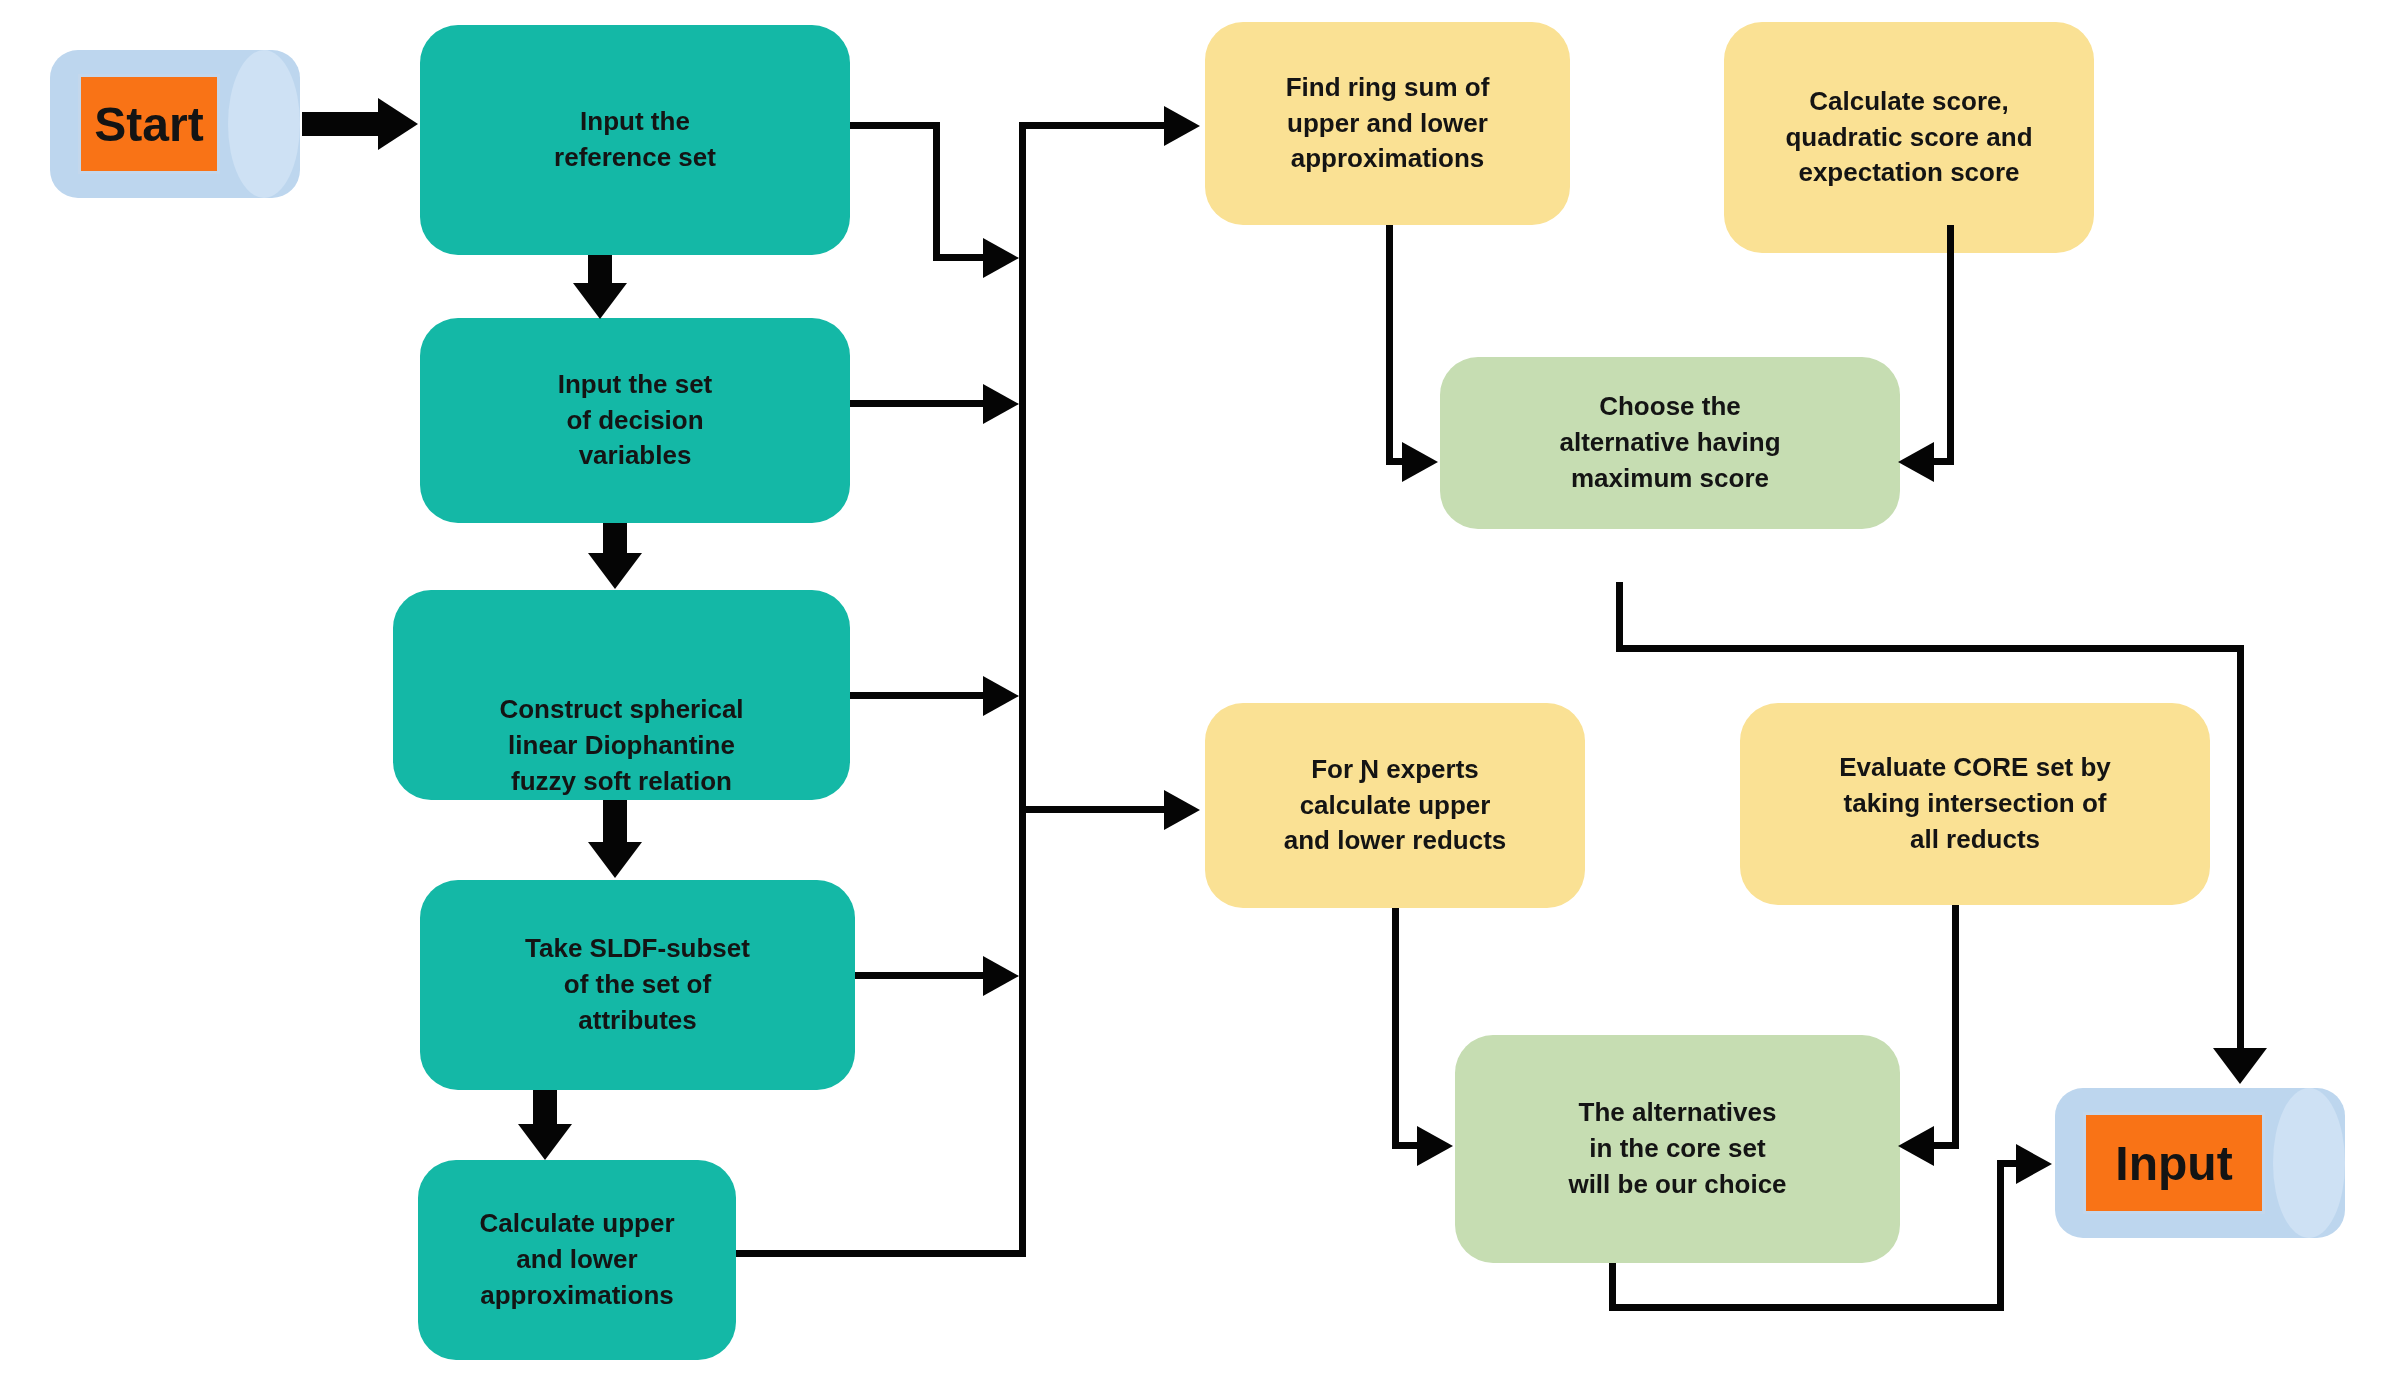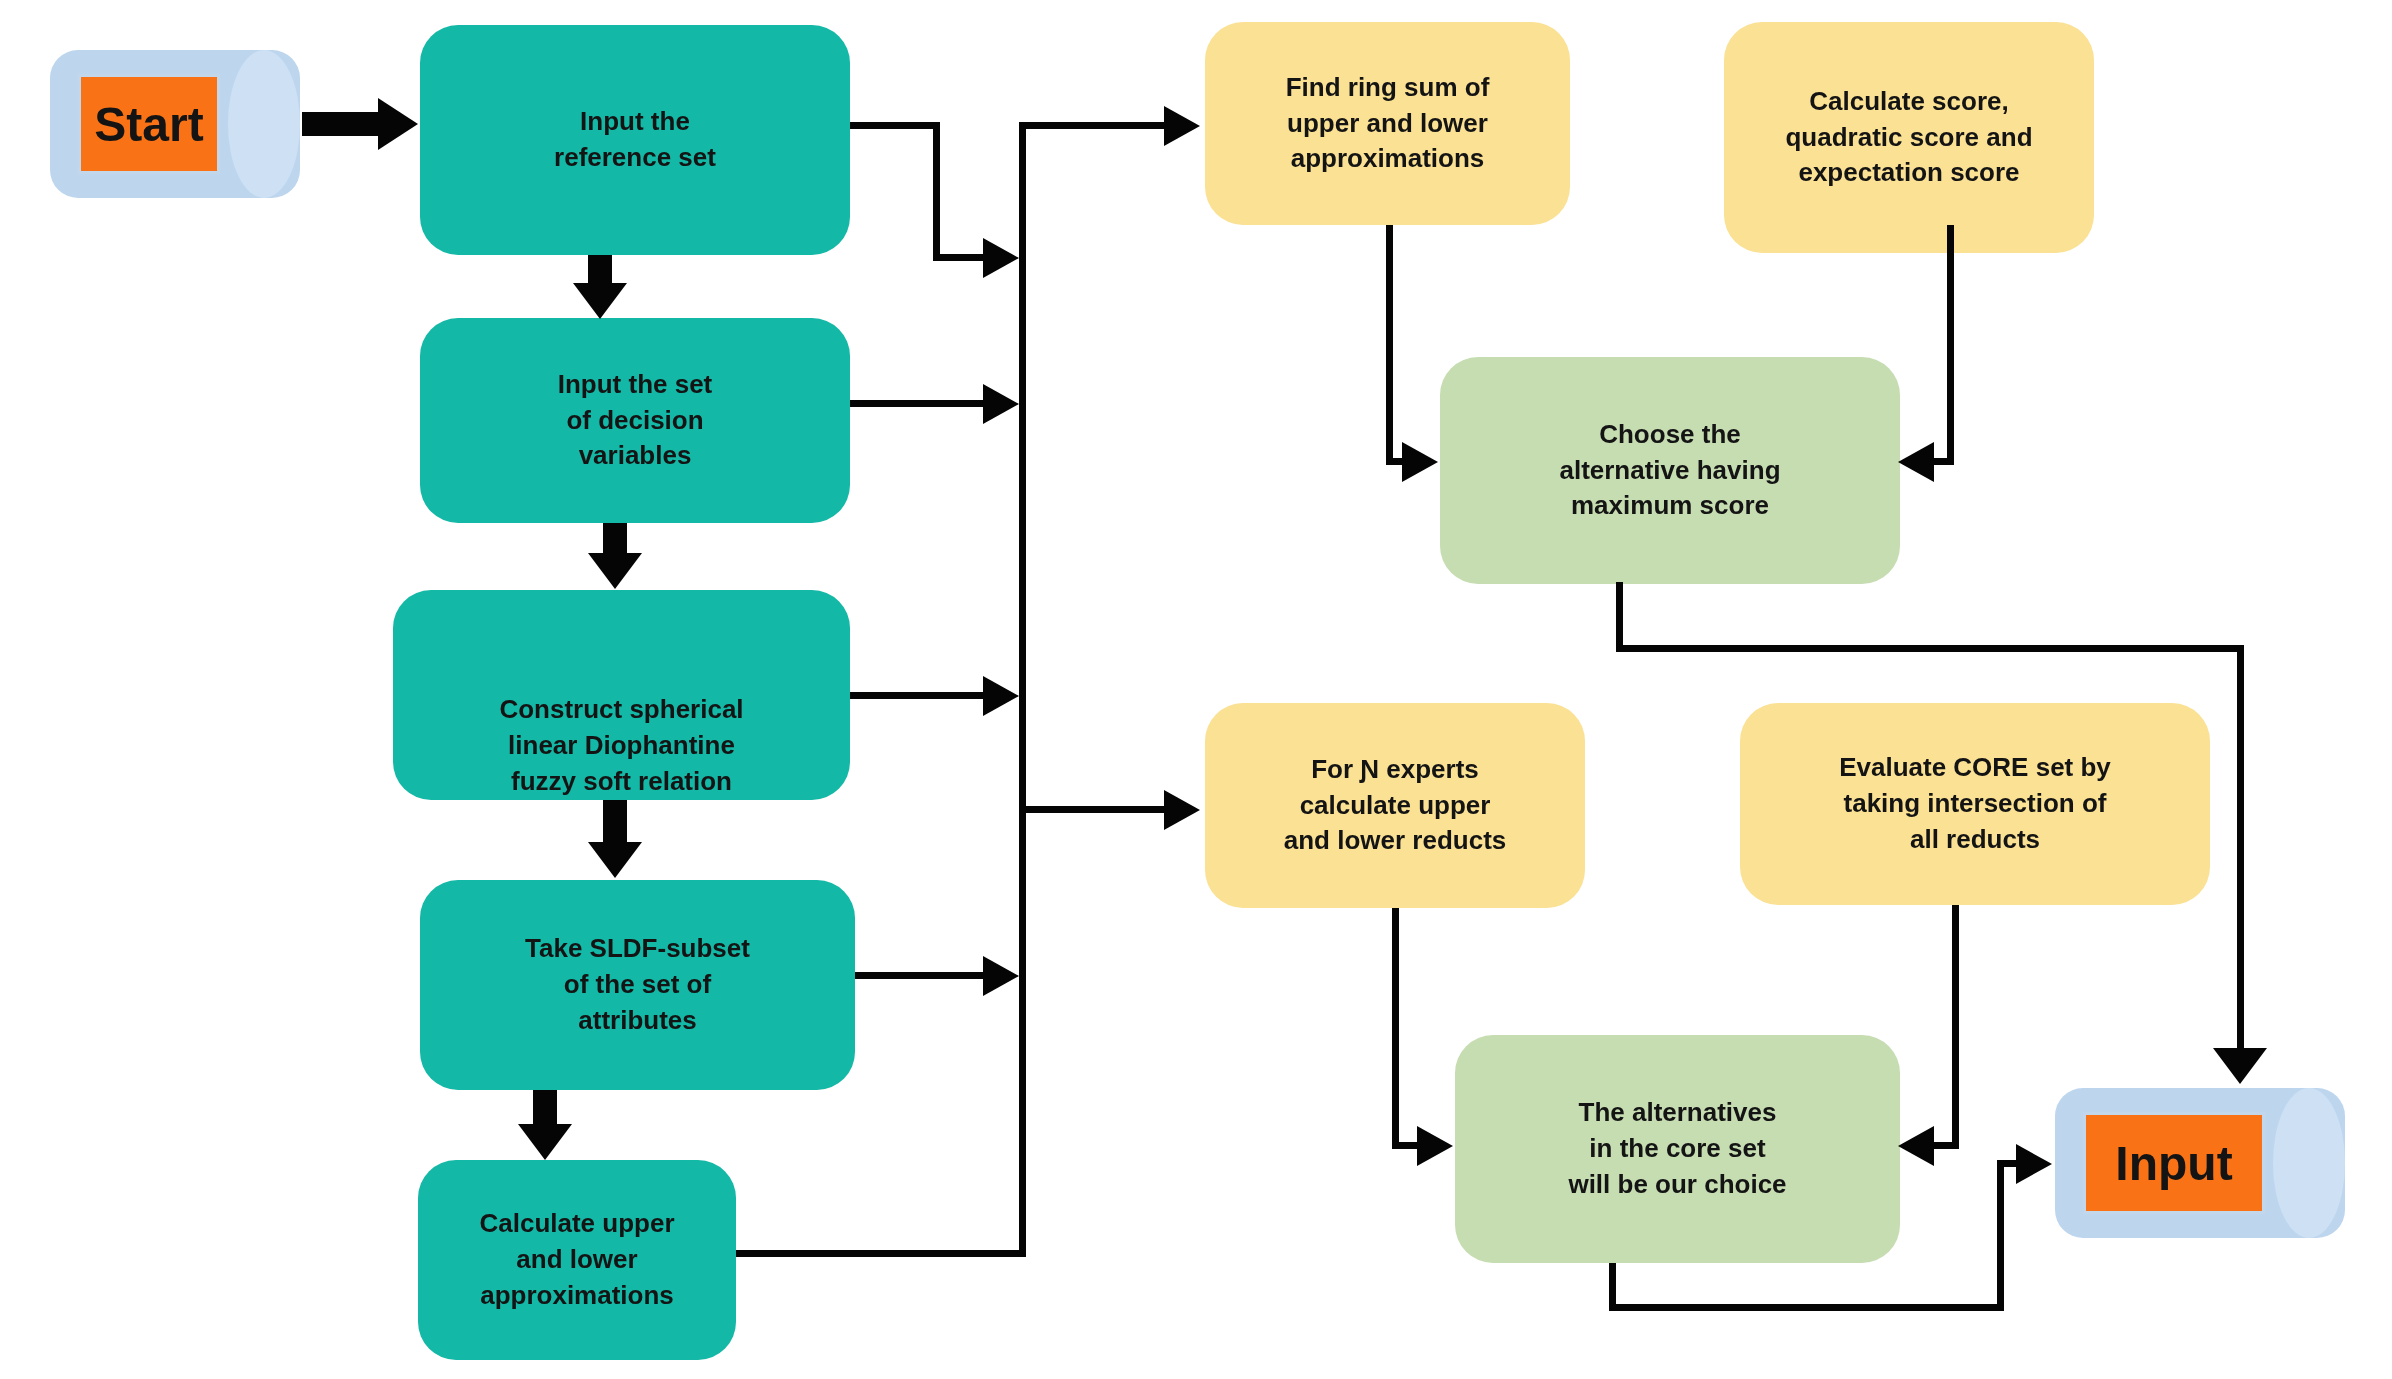--- a/index.html
+++ b/index.html
@@ -93,21 +93,21 @@
     <span class="lbl">Find ring sum of
 upper and lower
 approximations</span>
   </div>
   <div class="node compute" style="left:1700px; top:22px; width:370px; height:231px;margin-left:24px;">
     <span class="lbl">Calculate score,
 quadratic score and
 expectation score</span>
   </div>
 
-  <div class="node decision" style="left:1440px; top:357px; width:460px; height:227px;">
+  <div class="node decision" style="left:1440px; top:357px; width:460px; height:172px;">
     <span class="lbl">Choose the
 alternative having
 maximum score</span>
   </div>
 
   <div class="node compute" style="left:1205px; top:703px; width:380px; height:205px;">
     <span class="lbl">For Ɲ experts
 calculate upper
 and lower reducts</span>
   </div>

